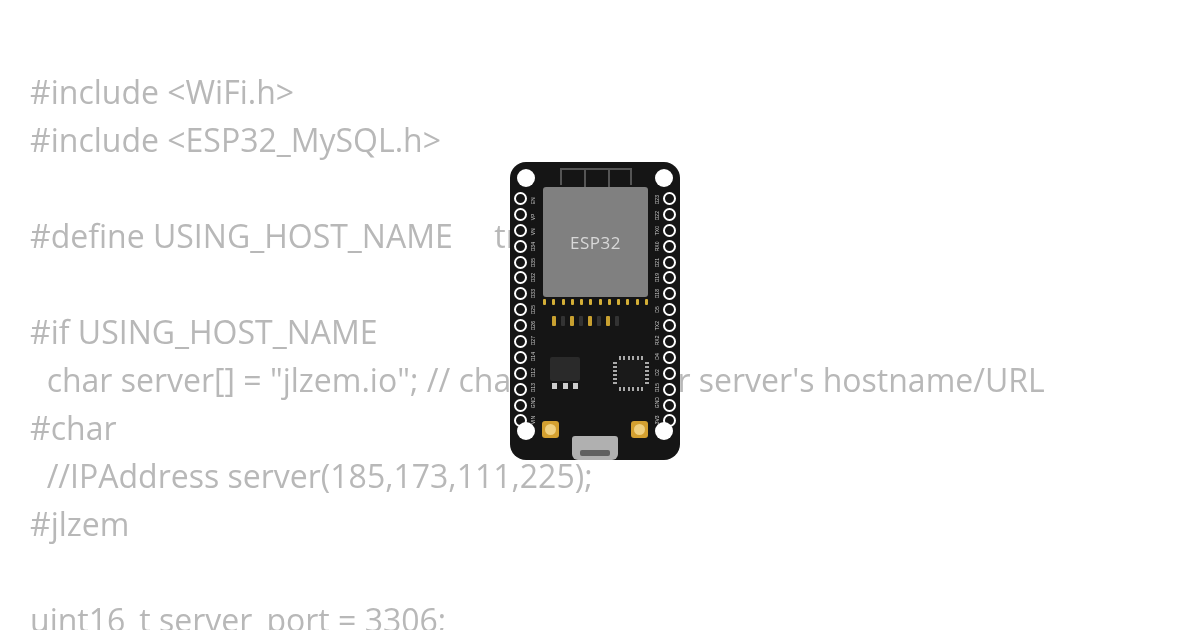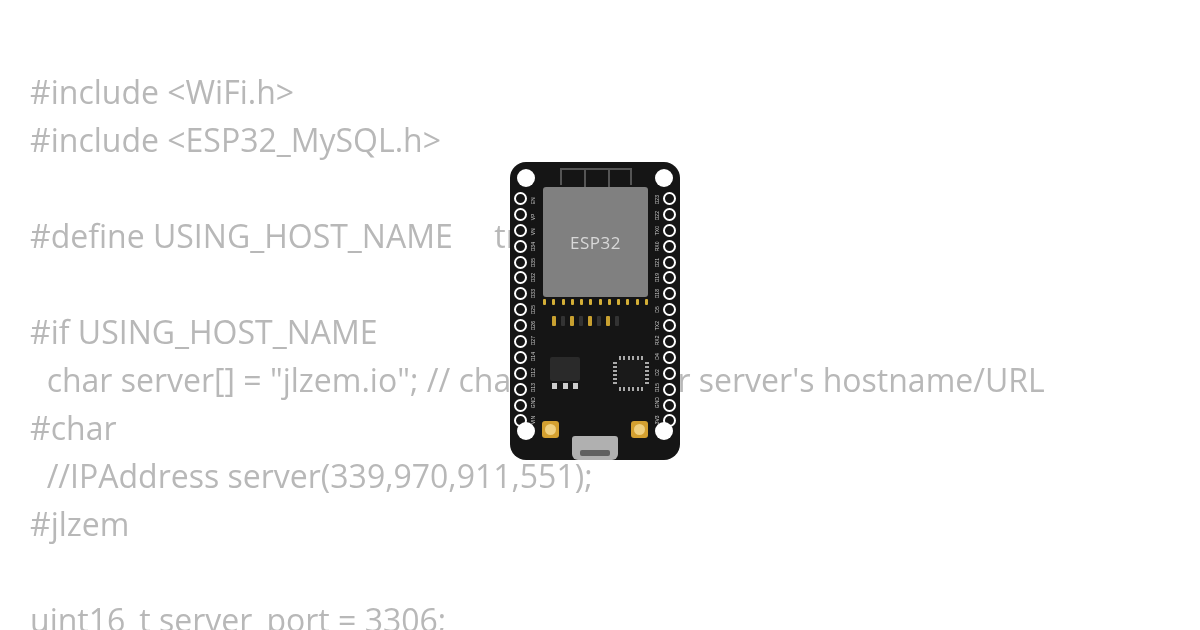--- a/index.html
+++ b/index.html
@@ -236,21 +236,21 @@
 <div class="canvas">
 
   <div class="code"><span>#include &lt;WiFi.h&gt;</span>
 <span>#include &lt;ESP32_MySQL.h&gt;</span>
 <span></span>
 <span>#define USING_HOST_NAME     tr</span>
 <span></span>
 <span>#if USING_HOST_NAME</span>
 <span>  char server[] = "jlzem.io"; // cha</span>                    <span>r server's hostname/URL</span>
 <span>#char</span>
-<span>  //IPAddress server(339,970,911,551);</span>
+<span>  //IPAddress server(185,173,111,225);</span>
 <span>#jlzem</span>
 <span></span>
 <span>uint16_t server_port = 3306;</span></div>
 
   <div class="board">
     <div class="pcb"></div>
 
     <div class="mh tl"></div>
     <div class="mh tr"></div>
     <div class="mh bl"></div>

